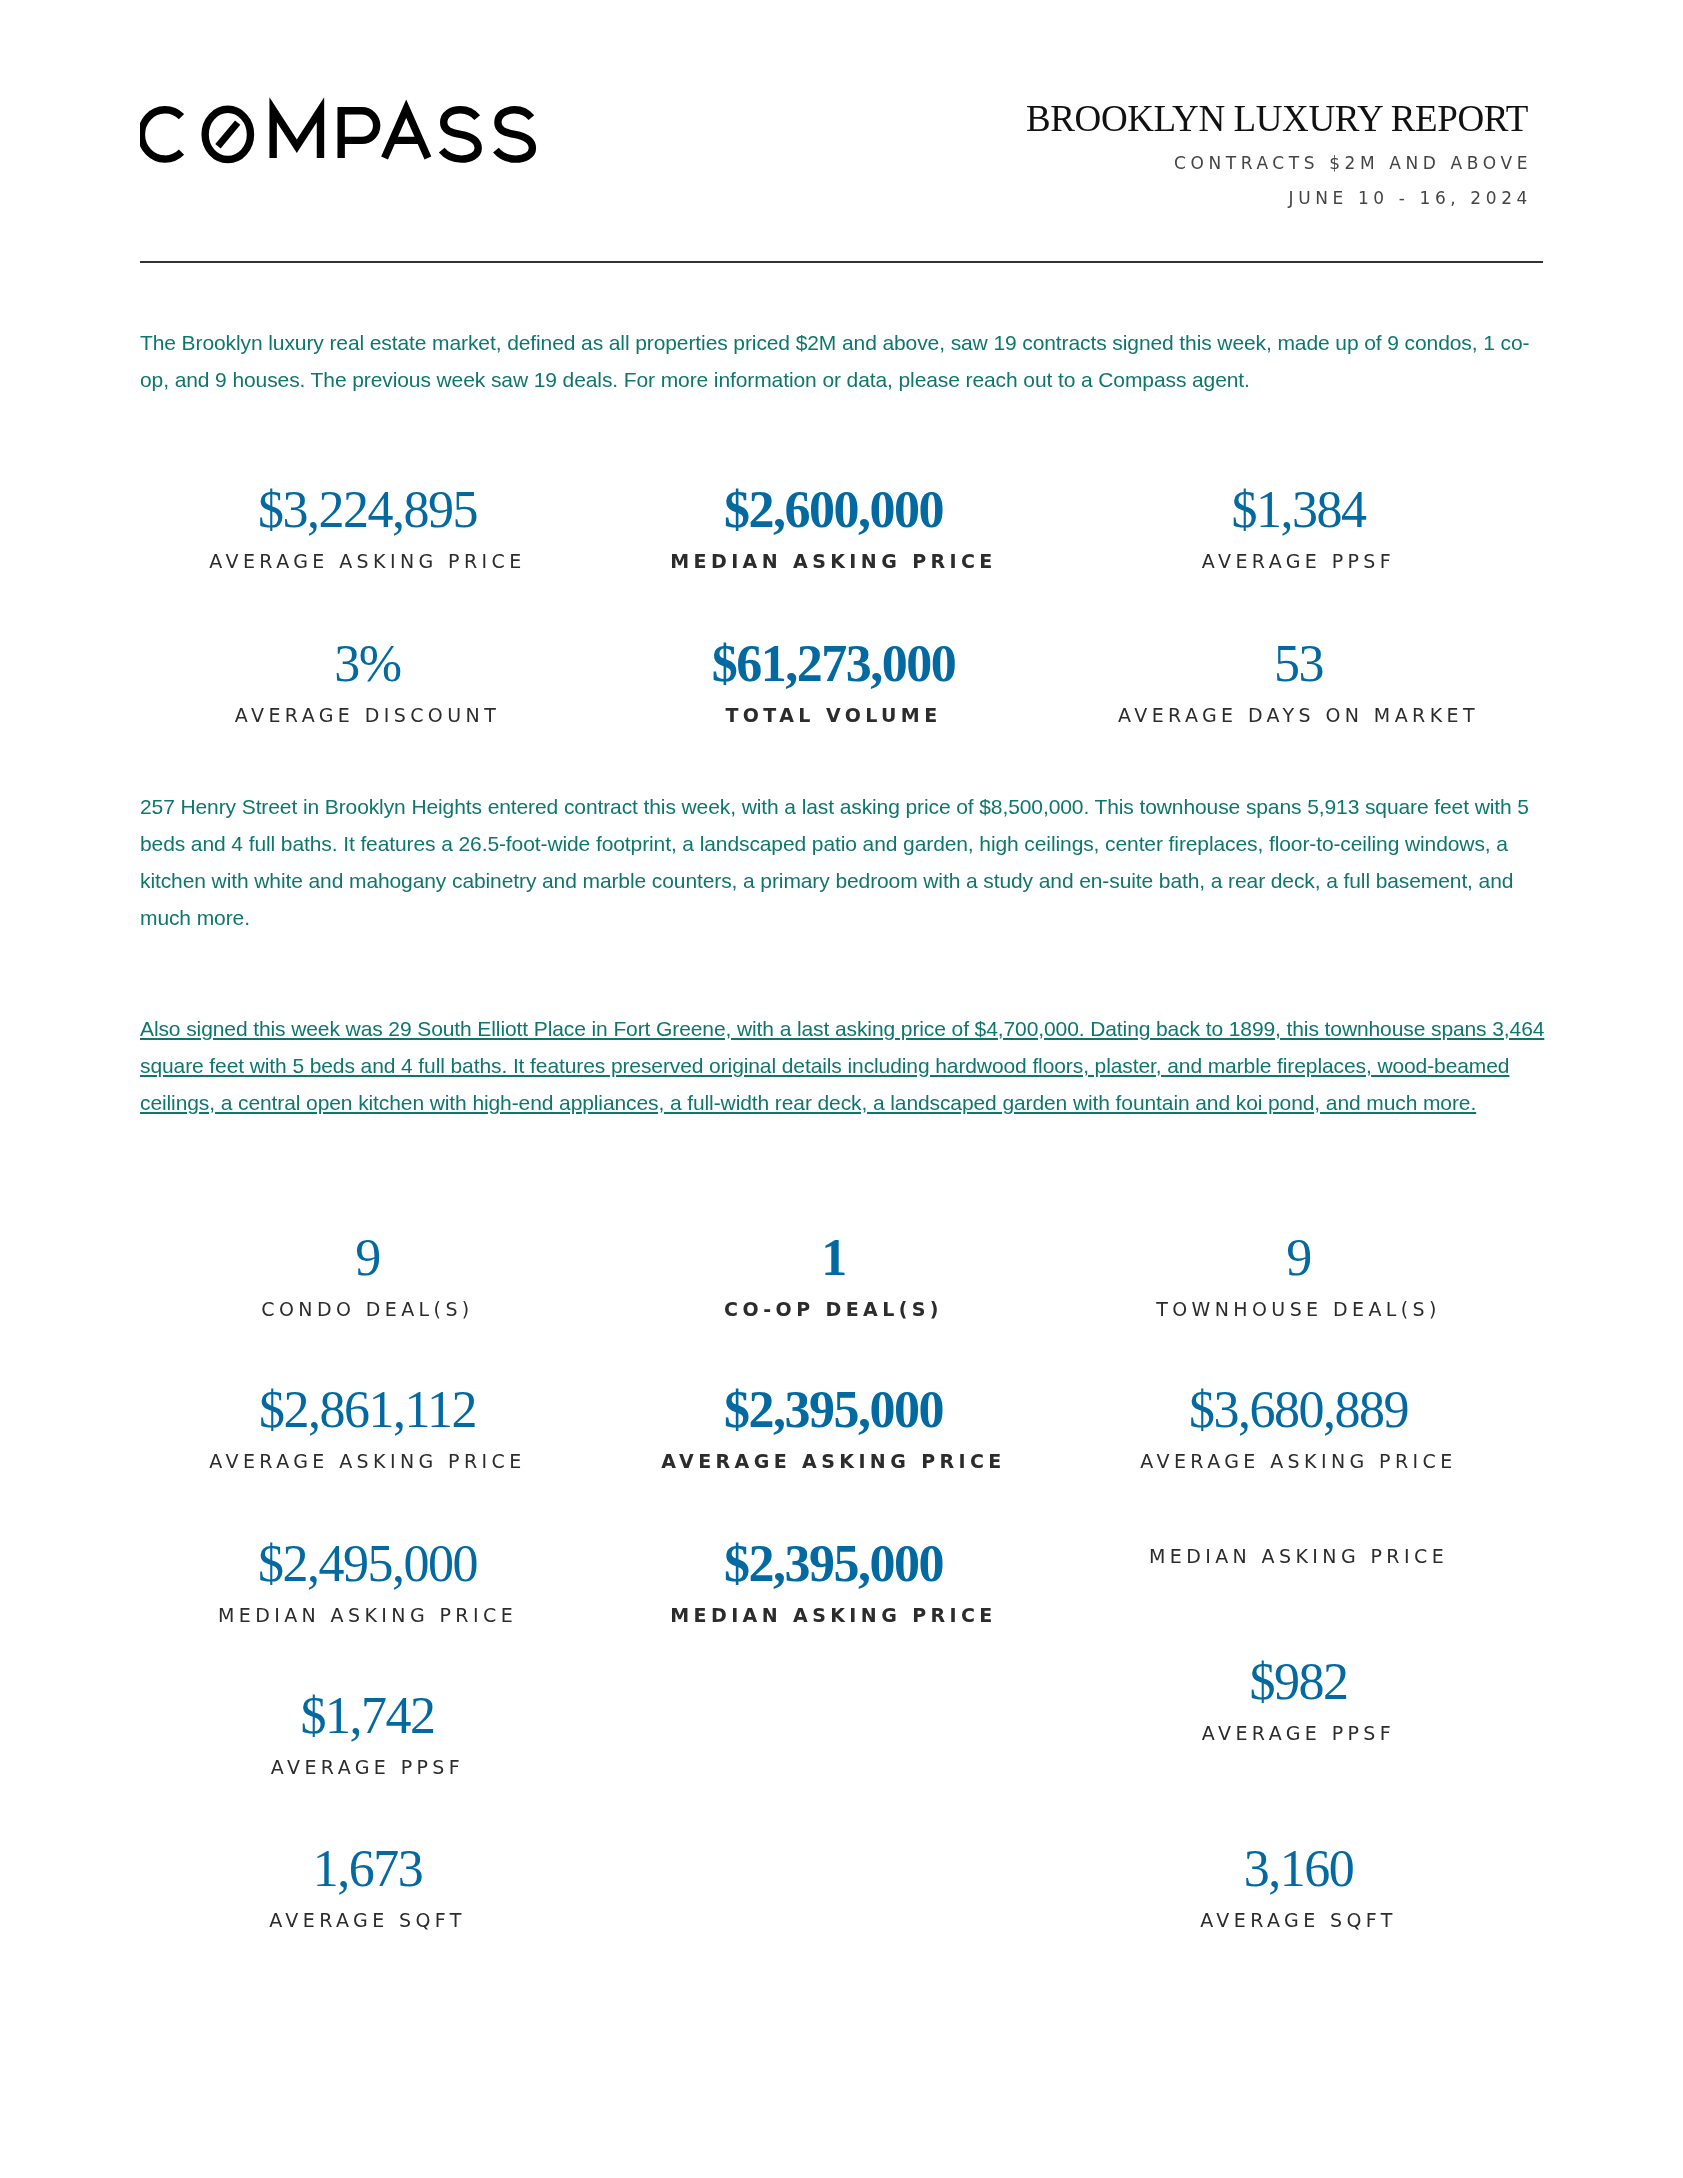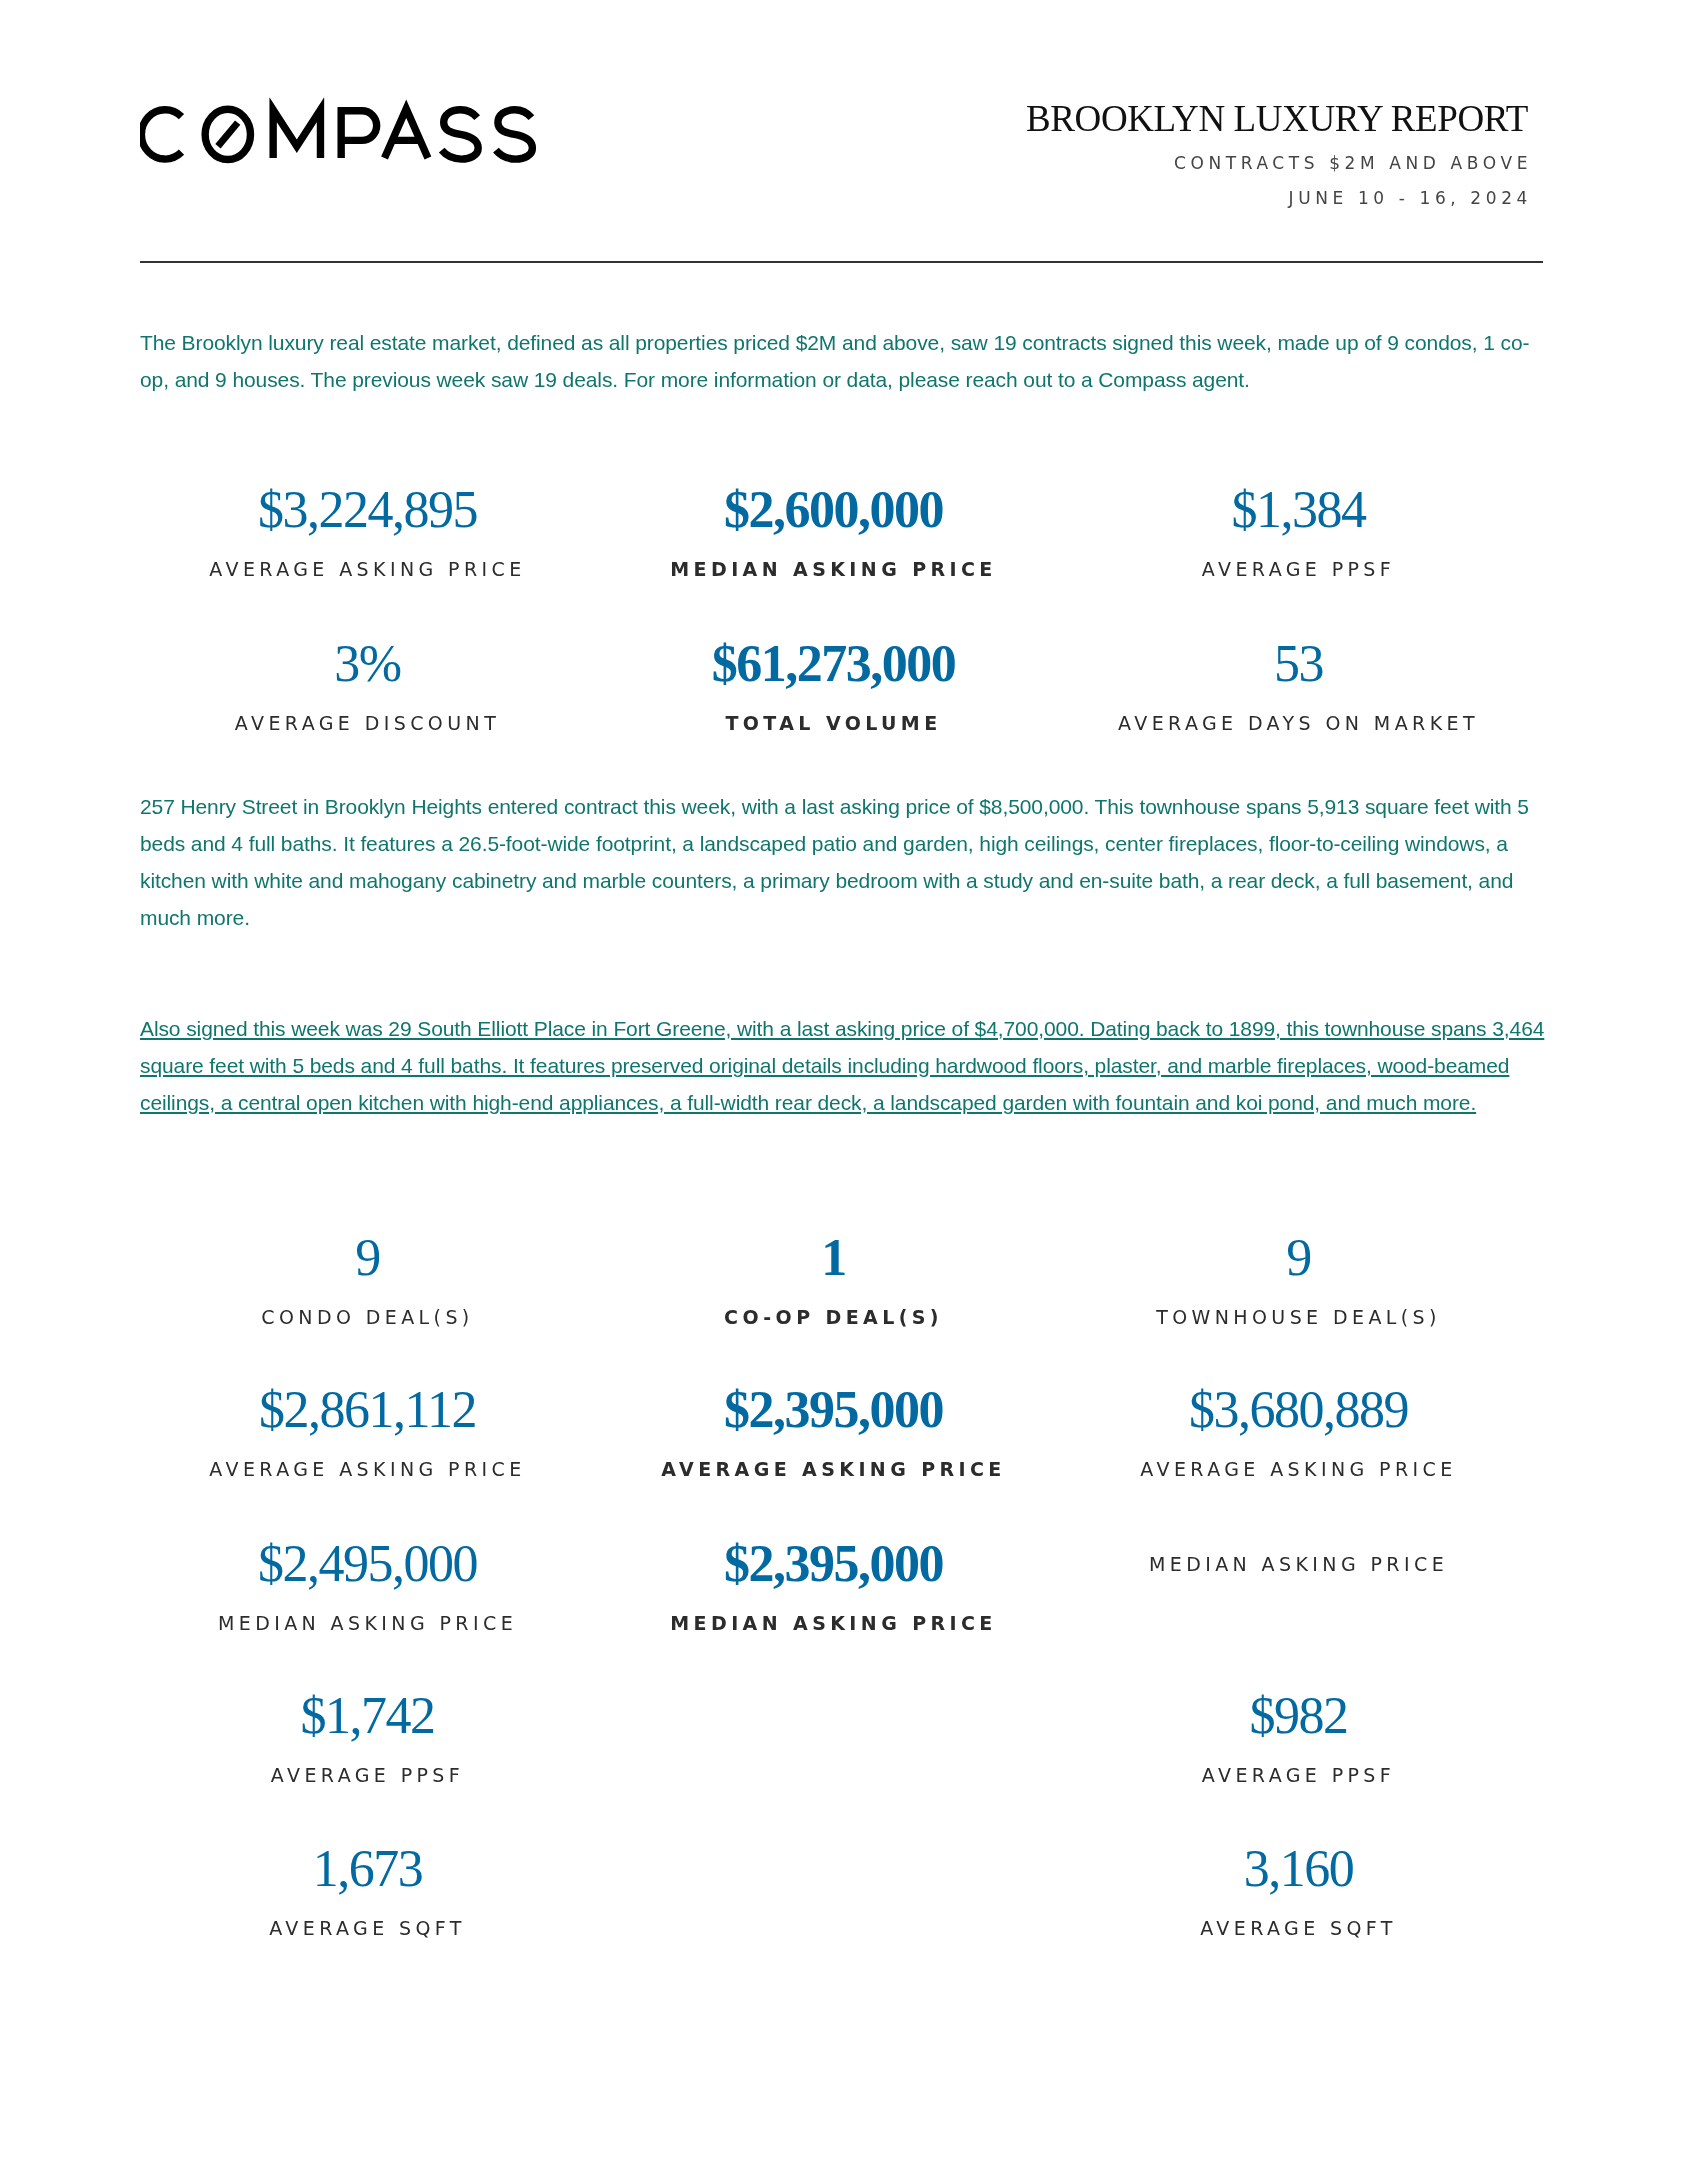--- a/index.html
+++ b/index.html
@@ -16,21 +16,21 @@
 
   .rule { position: absolute; left: 140px; width: 1403px; top: 261px; height: 2px; background: #333; }
 
   .para { position: absolute; left: 140px; width: 1406px; font-family: "Liberation Sans", "DejaVu Sans", sans-serif; font-size: 21px; line-height: 37px; color: #0f766e; letter-spacing: -0.1px; }
   .p1 { top: 324px; }
   .p2 { top: 788px; }
   .p3 { top: 1010px; text-decoration: underline; }
 
   .stat { position: absolute; width: 455px; text-align: center; }
   .stat .num { display: block; font-family: "Liberation Serif", "DejaVu Serif", serif; font-size: 52px; line-height: 59px; color: #0369a1; letter-spacing: -1.5px; }
-  .stat .lbl { display: block; margin-top: 18px; font-family: "DejaVu Sans", "Liberation Sans", sans-serif; font-size: 19px; line-height: 24px; letter-spacing: 4.4px; color: #2c2c2c; }
+  .stat .lbl { display: block; margin-top: 10px; font-family: "DejaVu Sans", "Liberation Sans", sans-serif; font-size: 19px; line-height: 24px; letter-spacing: 4.4px; color: #2c2c2c; }
 
   .c1 { left: 140px; }
   .c2 { left: 606px; font-weight: bold; }
   .c3 { left: 1071px; }
 </style>
 </head>
 <body>
 
 <div class="page">
 
@@ -126,21 +126,21 @@
     <span class="lbl">MEDIAN ASKING PRICE</span>
   </div>
   <div class="stat c3" style="top:1534px">
     <span class="lbl">MEDIAN ASKING PRICE</span>
   </div>
 
   <div class="stat c1" style="top:1686px">
     <span class="num">$1,742</span>
     <span class="lbl">AVERAGE PPSF</span>
   </div>
-  <div class="stat c3" style="top:1686px">
+  <div class="stat c3" style="top:1652px">
     <span class="num">$982</span>
     <span class="lbl">AVERAGE PPSF</span>
   </div>
 
   <div class="stat c1" style="top:1839px">
     <span class="num">1,673</span>
     <span class="lbl">AVERAGE SQFT</span>
   </div>
   <div class="stat c3" style="top:1839px">
     <span class="num">3,160</span>

